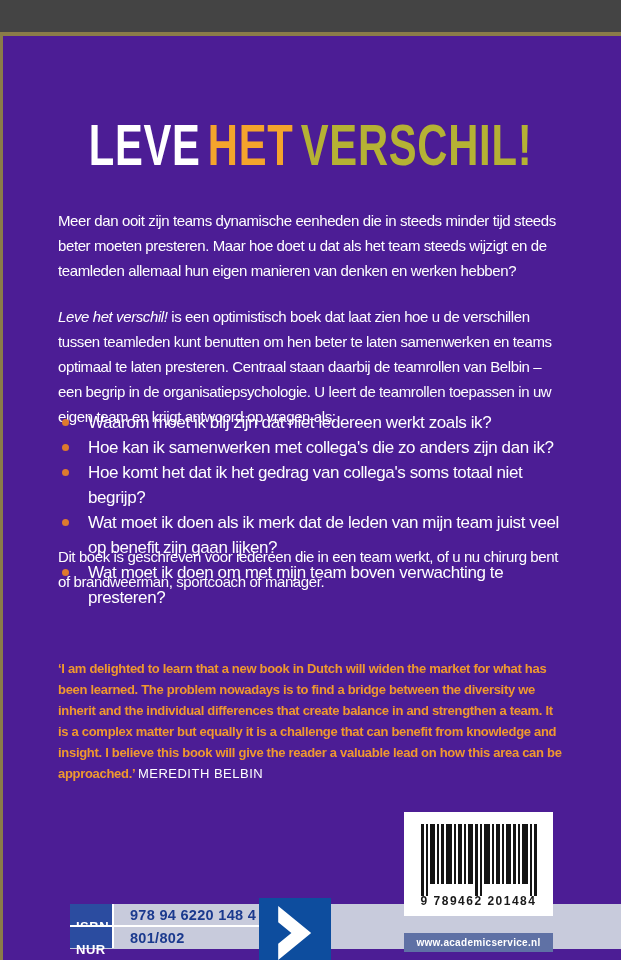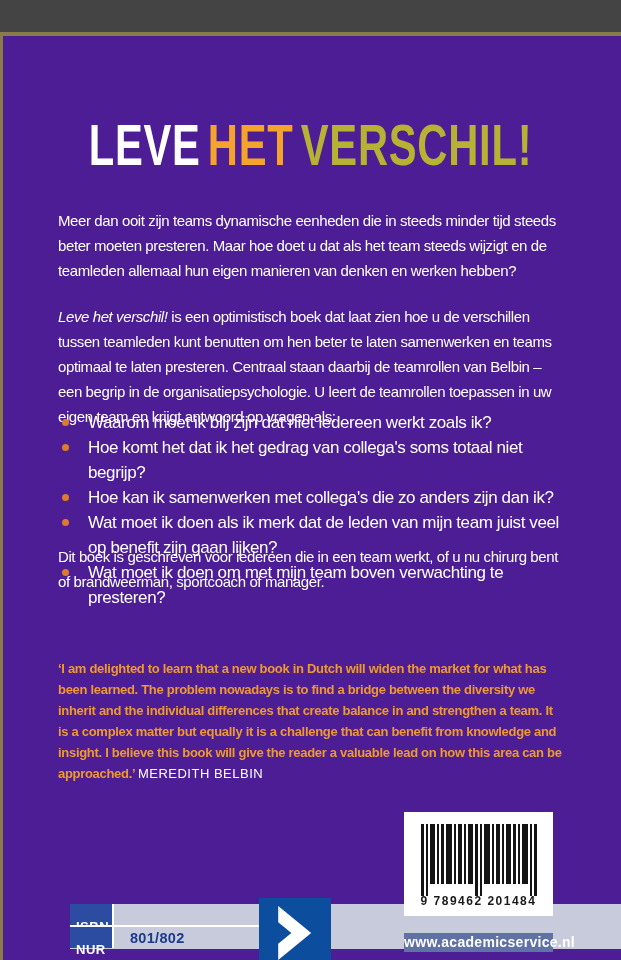--- a/index.html
+++ b/index.html
@@ -97,54 +97,55 @@
   .bars span{display:block;height:60px;background:#141414;}
   .bars span.g{height:72px;}
   .barcode-number{
     position:absolute;left:0;bottom:8px;width:100%;text-align:center;
     color:#1A1A1A;font-size:12px;font-weight:bold;letter-spacing:1.5px;
     background:transparent;
   }
   .www-bar{
     position:absolute;left:404px;top:901px;width:149px;height:19px;
     background:#5F71A5;z-index:3;text-align:center;
-    color:#FFFFFF;font-size:14px;font-weight:bold;line-height:19px;letter-spacing:0.3px;
+    color:#FFFFFF;font-size:10px;font-weight:bold;line-height:19px;letter-spacing:0.3px;
   }
 </style>
 </head>
 <body>
 
 <div class="cover">
 
   <div class="edge-top"></div>
   <div class="edge-left"></div>
   <div class="edge-bottom"></div>
 
   <h1 class="title"><span class="t1">LEVE</span><span class="t2">HET</span><span class="t3">VERSCHIL!</span></h1>
 
   <p class="body intro">Meer dan ooit zijn teams dynamische eenheden die in steeds minder tijd steeds beter moeten presteren. Maar hoe doet u dat als het team steeds wijzigt en de teamleden allemaal hun eigen manieren van denken en werken hebben?</p>
 
   <p class="body desc"><em>Leve het verschil!</em><span> is een optimistisch boek dat laat zien hoe u de verschillen tussen teamleden kunt benutten om hen beter te laten samenwerken en teams optimaal te laten presteren. Centraal staan daarbij de teamrollen van Belbin – een begrip in de organisatiepsychologie. U leert de teamrollen toepassen in uw eigen team en krijgt antwoord op vragen als:</span></p>
 
   <ul class="questions">
     <li><span class="dot"></span><span>Waarom moet ik blij zijn dat niet iedereen werkt zoals ik?</span></li>
+    <li><span class="dot"></span><span>Hoe kan ik samenwerken met collega's die zo anders zijn dan ik?</span></li>
     <li><span class="dot"></span><span>Hoe komt het dat ik het gedrag van collega's soms totaal niet begrijp?</span></li>
-    <li><span class="dot"></span><span>Hoe kan ik samenwerken met collega's die zo anders zijn dan ik?</span></li>
     <li><span class="dot"></span><span>Wat moet ik doen als ik merk dat de leden van mijn team juist veel op benefit zijn gaan lijken?</span></li>
     <li><span class="dot"></span><span>Wat moet ik doen om met mijn team boven verwachting te presteren?</span></li>
   </ul>
 
   <p class="body audience">Dit boek is geschreven voor iedereen die in een team werkt, of u nu chirurg bent of brandweerman, sportcoach of manager.</p>
 
   <p class="quote"><span class="quote-text">‘I am delighted to learn that a new book in Dutch will widen the market for what has been learned. The problem nowadays is to find a bridge between the diversity we inherit and the individual differences that create balance in and strengthen a team. It is a complex matter but equally it is a challenge that can benefit from knowledge and insight. I believe this book will give the reader a valuable lead on how this area can be approached.’</span> <span class="quote-attr">MEREDITH BELBIN</span></p>
 
   <div class="band">
     <div class="band-rows">
       <div class="row">
         <div class="label">ISBN</div>
+        <div class="value">978 94 6220 148 4</div>
       </div>
       <div class="row">
         <div class="label">NUR</div>
         <div class="value">801/802</div>
       </div>
     </div>
   </div>
 
   <div class="logo">
     <svg width="46" height="54" viewBox="0 0 56 90">

